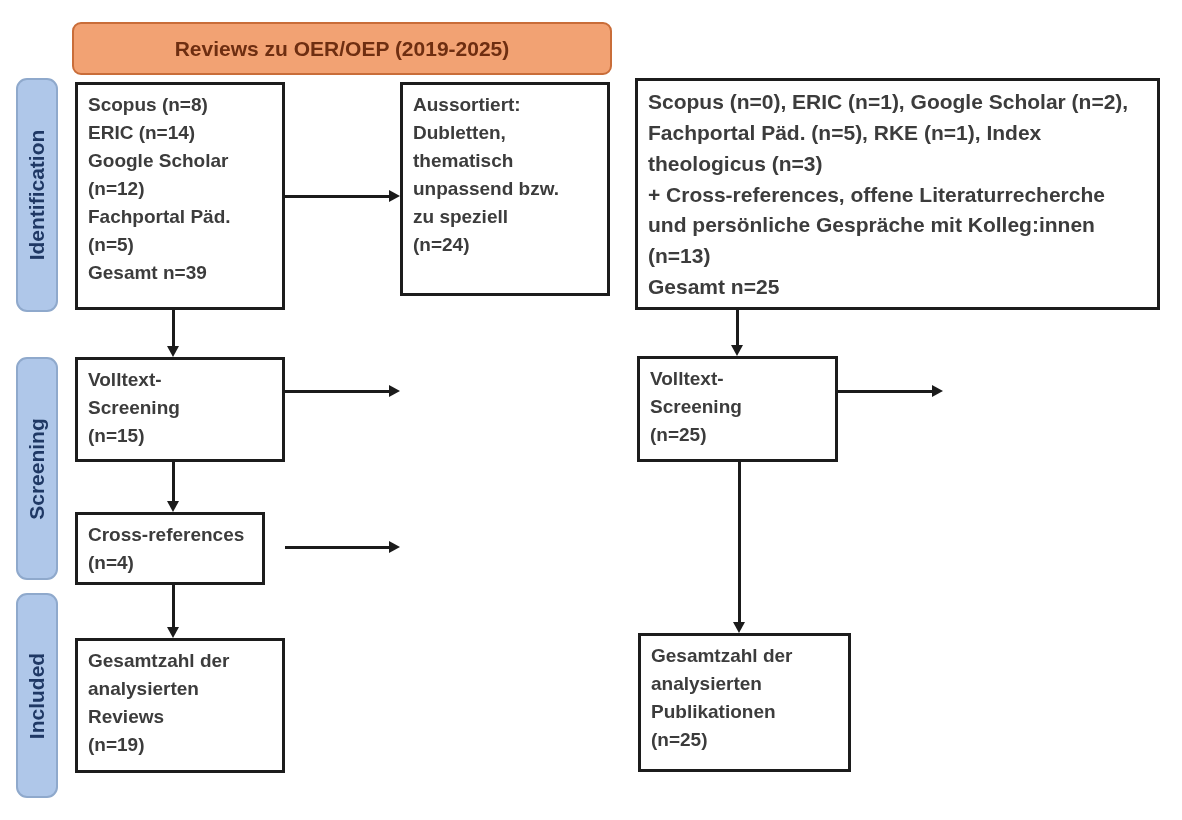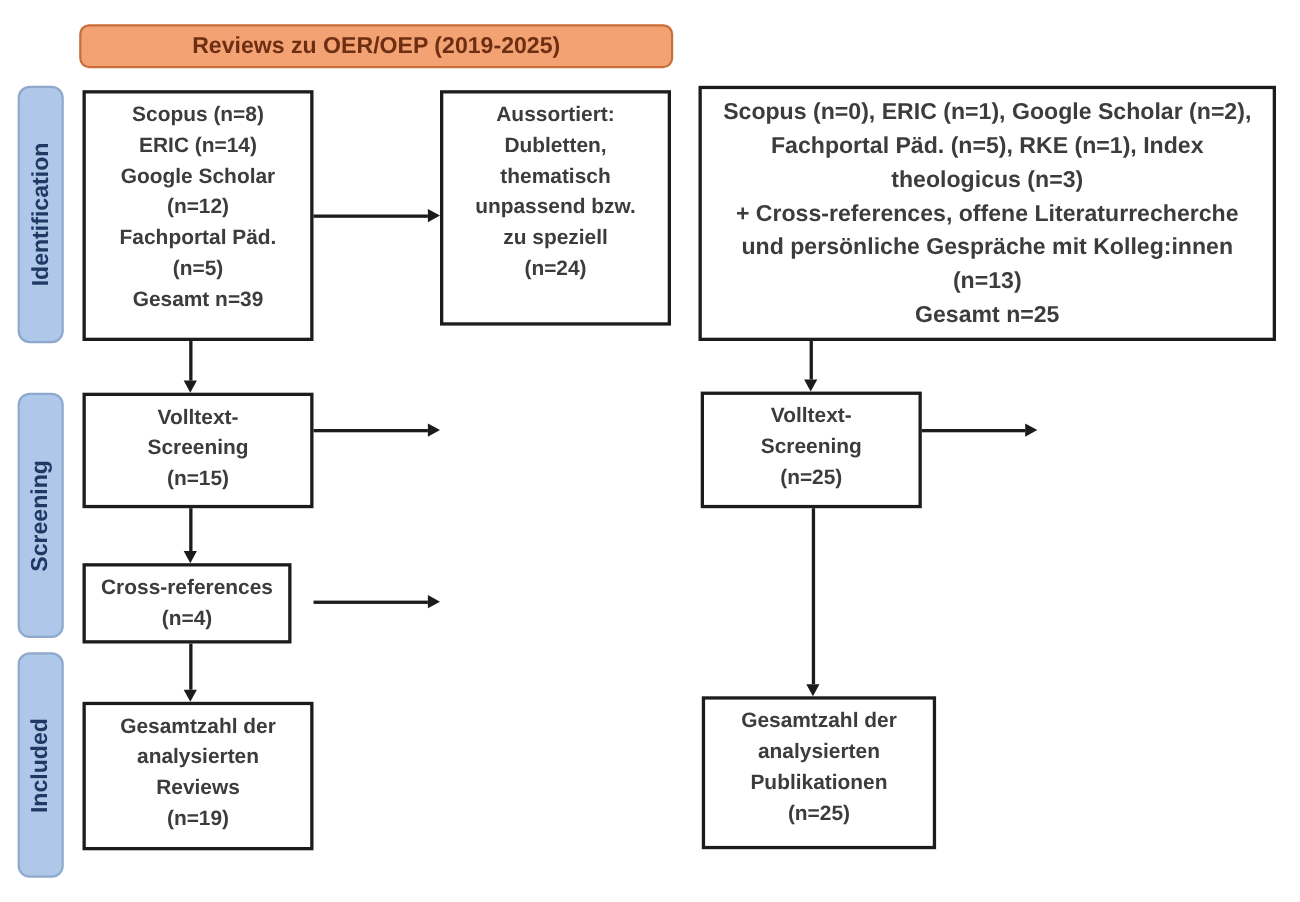--- a/index.html
+++ b/index.html
@@ -20,21 +20,21 @@
     border: 2px solid #C96D39;
     border-radius: 9px;
     color: #6E2E11;
     font-weight: 700;
     font-size: 21px;
     display: flex;
     align-items: center;
     justify-content: center;
     text-align: center;
   }
-  .hdr-left  { left: 72px;  top: 22px; width: 540px; height: 40px; }
+  .hdr-left  { left: 72px;  top: 22px; width: 540px; height: 53px; }
   .hdr-right { left: 628px; top: 24px; width: 540px; height: 38px; }
 
   
   .stage {
     position: absolute;
     box-sizing: border-box;
     background: #AFC7E9;
     border: 2px solid #8FA9CC;
     border-radius: 11px;
     display: flex;
@@ -55,21 +55,20 @@
     box-sizing: border-box;
     background: #ffffff;
     border: 3px solid #1c1c1c;
     color: #3c3c3c;
     font-weight: 700;
     font-size: 19px;
     line-height: 1.47;
     padding: 6px 10px;
     white-space: pre-line;
     overflow: hidden;
-    text-align: center;
   }
   .b-l-id    { left: 75px;  top: 82px;  width: 210px; height: 228px; }
   .b-l-excl  { left: 400px; top: 82px;  width: 210px; height: 214px; }
   .b-l-full  { left: 75px;  top: 357px; width: 210px; height: 105px; }
   .b-l-fres  { left: 400px; top: 356px; width: 210px; height: 77px;  }
   .b-l-cross { left: 75px;  top: 512px; width: 190px; height: 73px;  }
   .b-l-cres  { left: 400px; top: 510px; width: 210px; height: 75px;  }
   .b-l-inc   { left: 75px;  top: 638px; width: 210px; height: 135px; }
   .b-r-id    { left: 635px; top: 78px;  width: 525px; height: 232px; font-size: 21px; }
   .b-r-full  { left: 637px; top: 356px; width: 201px; height: 106px; }

